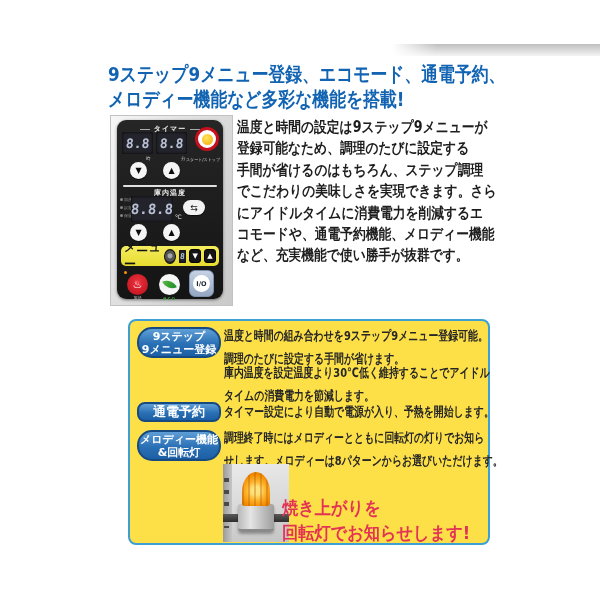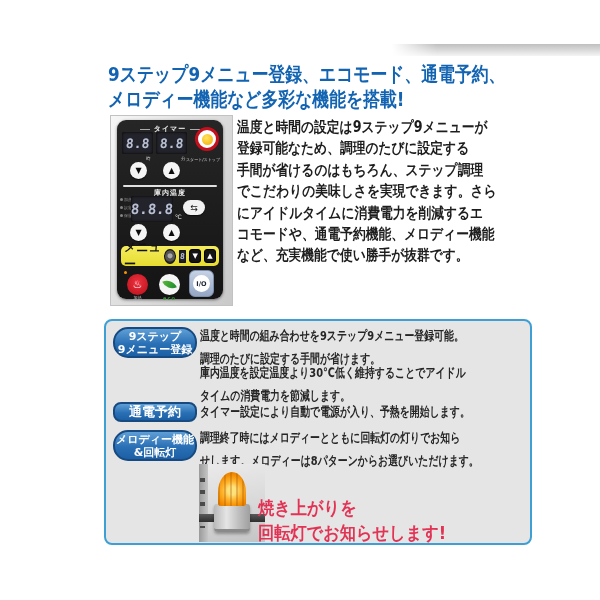--- a/index.html
+++ b/index.html
@@ -83,22 +83,22 @@
     background:linear-gradient(135deg,#59b93c,#1e8a2e);}
   .eco-lbl{left:42px;top:175px;width:21px;text-align:center;font-size:5px;font-weight:700;
     color:#3a9a3a;letter-spacing:1px;}
   .btn-io{left:72px;top:150px;width:25px;height:27px;border-radius:6px;
     background:linear-gradient(#c6d2e4,#94a6c4);border:1px solid #7e90ae;box-sizing:border-box;
     display:flex;align-items:center;justify-content:center;}
   .io-circle{width:17px;height:17px;border-radius:50%;background:#fff;color:#1c2430;
     font-size:6.5px;font-weight:700;display:flex;align-items:center;justify-content:center;}
 
   
-  .features{left:104px;top:319px;width:428px;height:226px;border:2px solid var(--box-border-blue,#3d9fd3);
-    border-radius:8px;background:#e5e5e5;box-sizing:border-box;}
+  .features{left:128px;top:319px;width:362px;height:226px;border:2px solid var(--box-border-blue,#3d9fd3);
+    border-radius:8px;background:#fde047;box-sizing:border-box;}
   .pill{left:7px;width:84px;box-sizing:border-box;color:#fff;font-weight:700;text-align:center;
     background:linear-gradient(180deg,#5f9fd6,var(--pill-blue,#2a70b5) 55%,#1c5fa5);
     border:2px solid var(--pill-border-blue,#174a80);border-radius:15px;white-space:pre-line;
     display:flex;align-items:center;justify-content:center;}
   .pill1{top:6px;height:31px;font-size:11px;line-height:13px;}
   .pill2{top:45px;height:20px;font-size:13px;}
   .pill3{top:81px;height:20px;font-size:13px;border-radius:8px;}
   .pill4{top:109px;height:31px;font-size:11px;line-height:13px;}
   .desc{left:94px;margin:0;font-size:13px;line-height:22.5px;font-weight:700;color:#262626;
     white-space:pre;transform:scaleX(.76);transform-origin:left top;}

